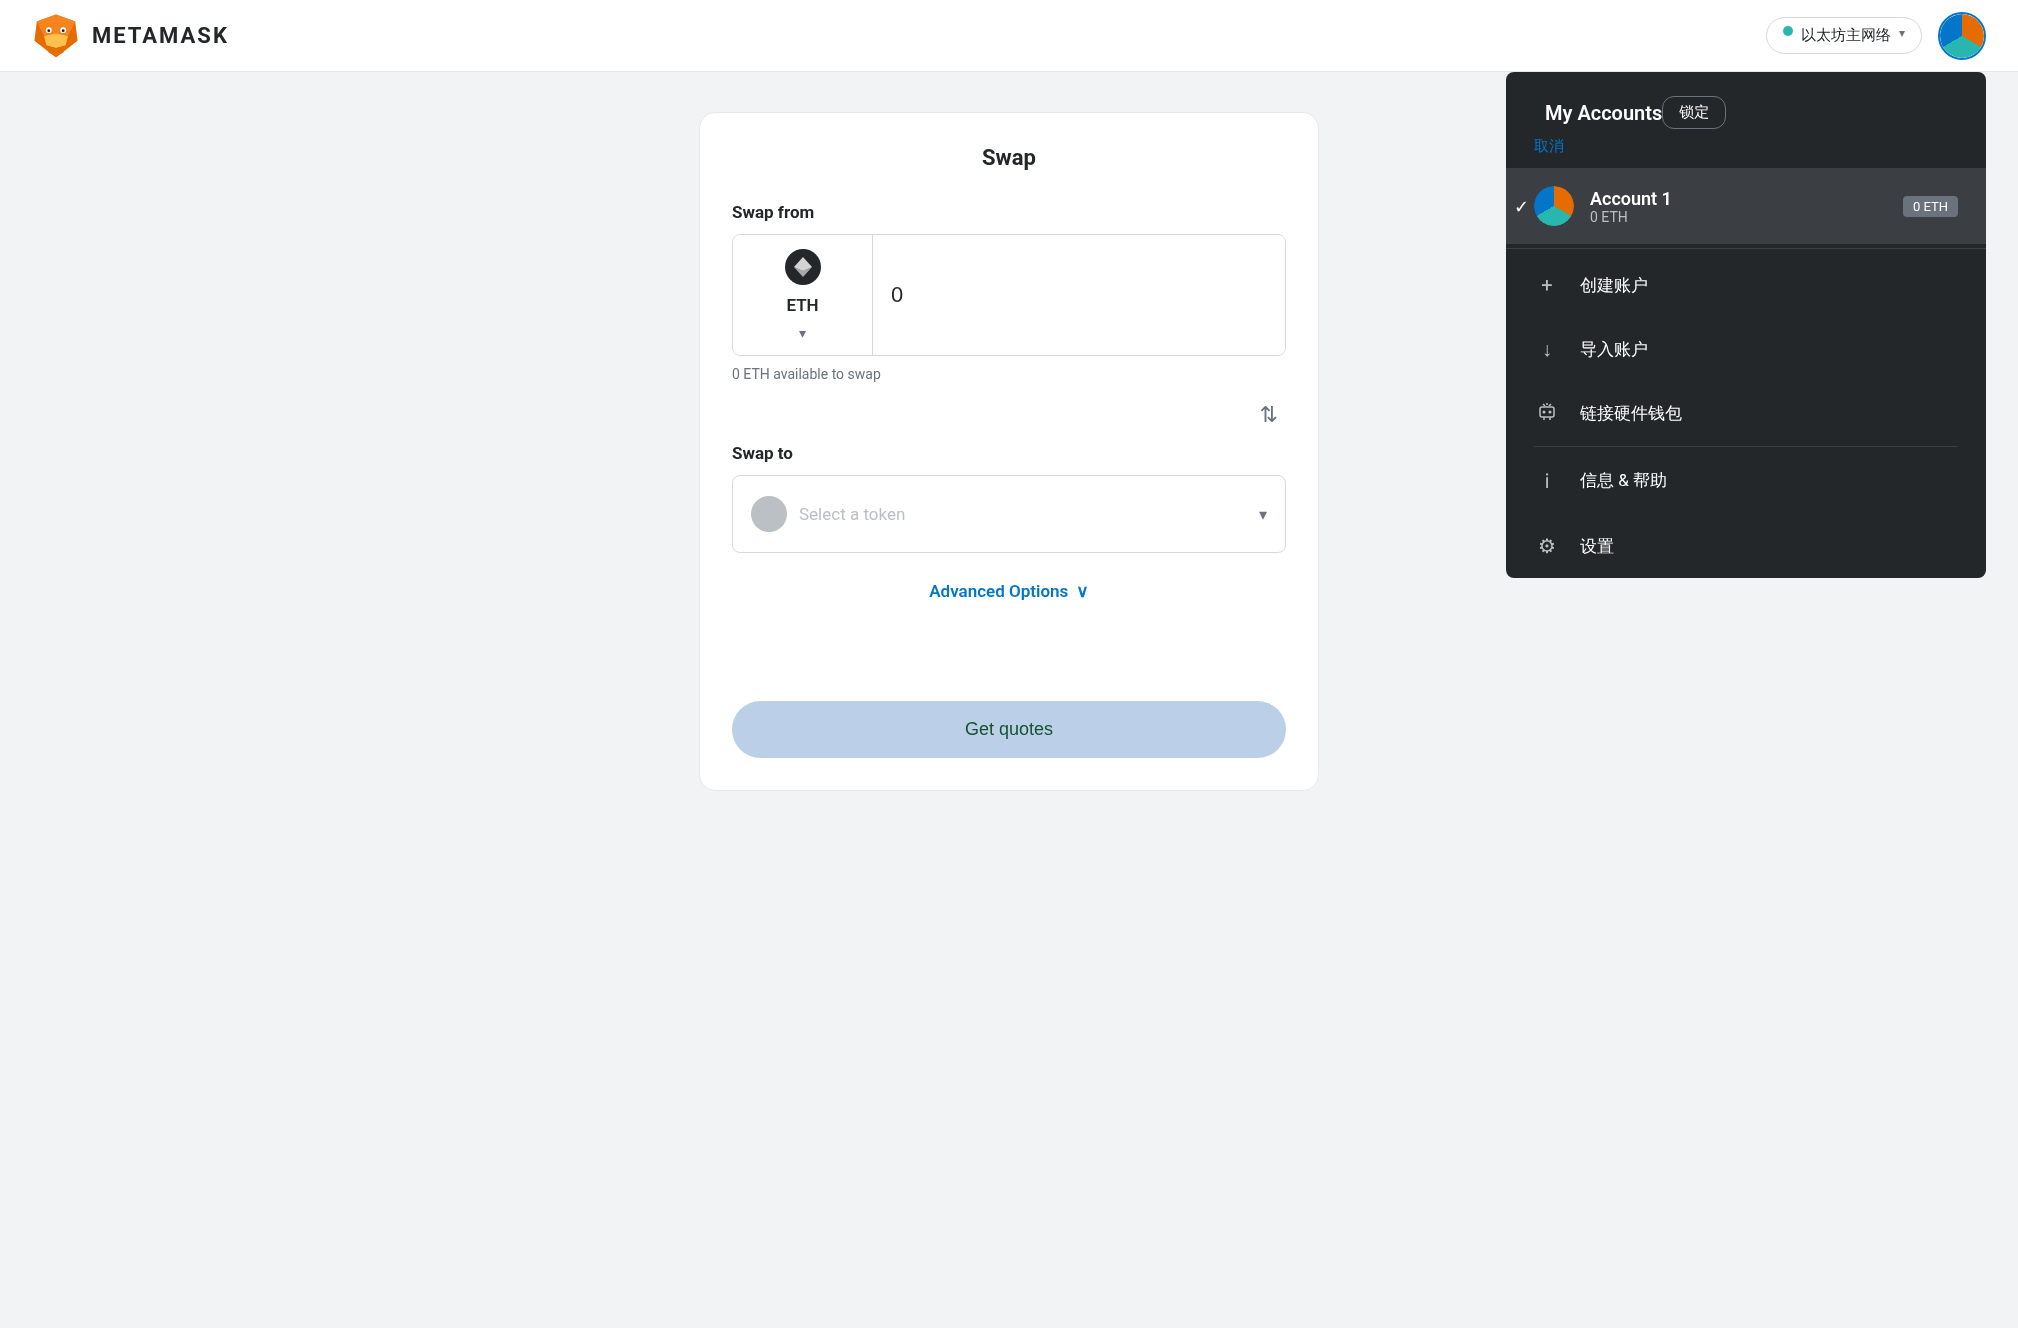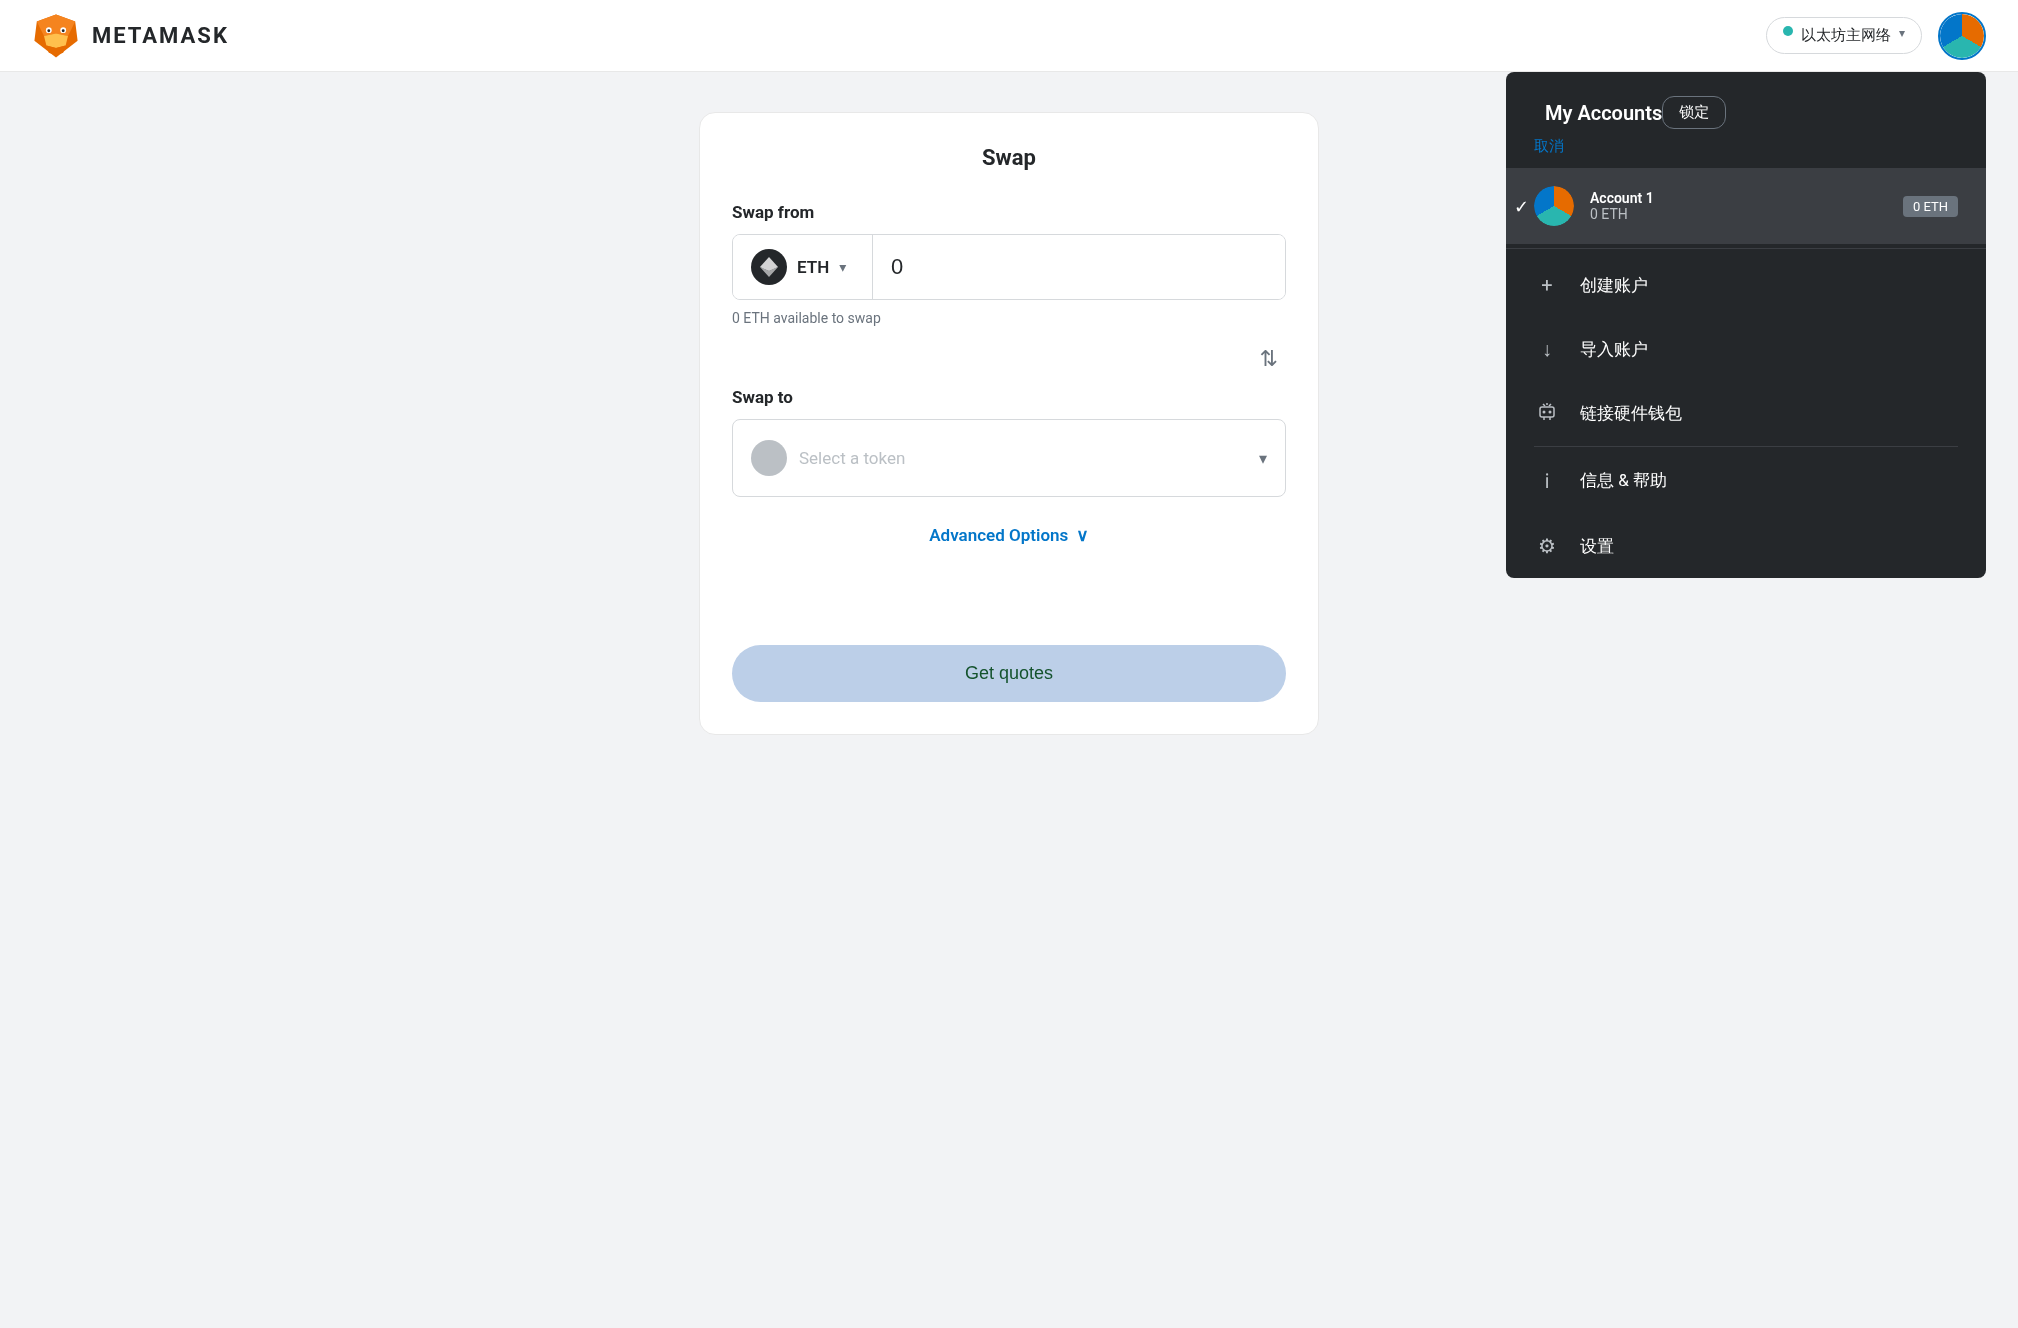--- a/index.html
+++ b/index.html
@@ -121,20 +121,21 @@
     }
     .token-selector {
       display: flex;
       align-items: center;
       gap: 10px;
       padding: 14px 18px;
       background: #fff;
       border-right: 1px solid #d6d9dc;
       cursor: pointer;
       min-width: 140px;
+      flex-direction: column;
     }
     .eth-icon {
       width: 36px;
       height: 36px;
       border-radius: 50%;
       background: #24272a;
       display: flex;
       align-items: center;
       justify-content: center;
       color: #fff;
@@ -280,21 +281,21 @@
       width: 40px;
       height: 40px;
       border-radius: 50%;
       overflow: hidden;
       flex-shrink: 0;
     }
     .account-info {
       flex: 1;
     }
     .account-name {
-      font-size: 14px;
+      font-size: 18px;
       font-weight: 600;
       color: #fff;
     }
     .account-balance-sub {
       font-size: 14px;
       color: #bbc0c5;
     }
     .eth-badge {
       background: #6a737d;
       color: #fff;

